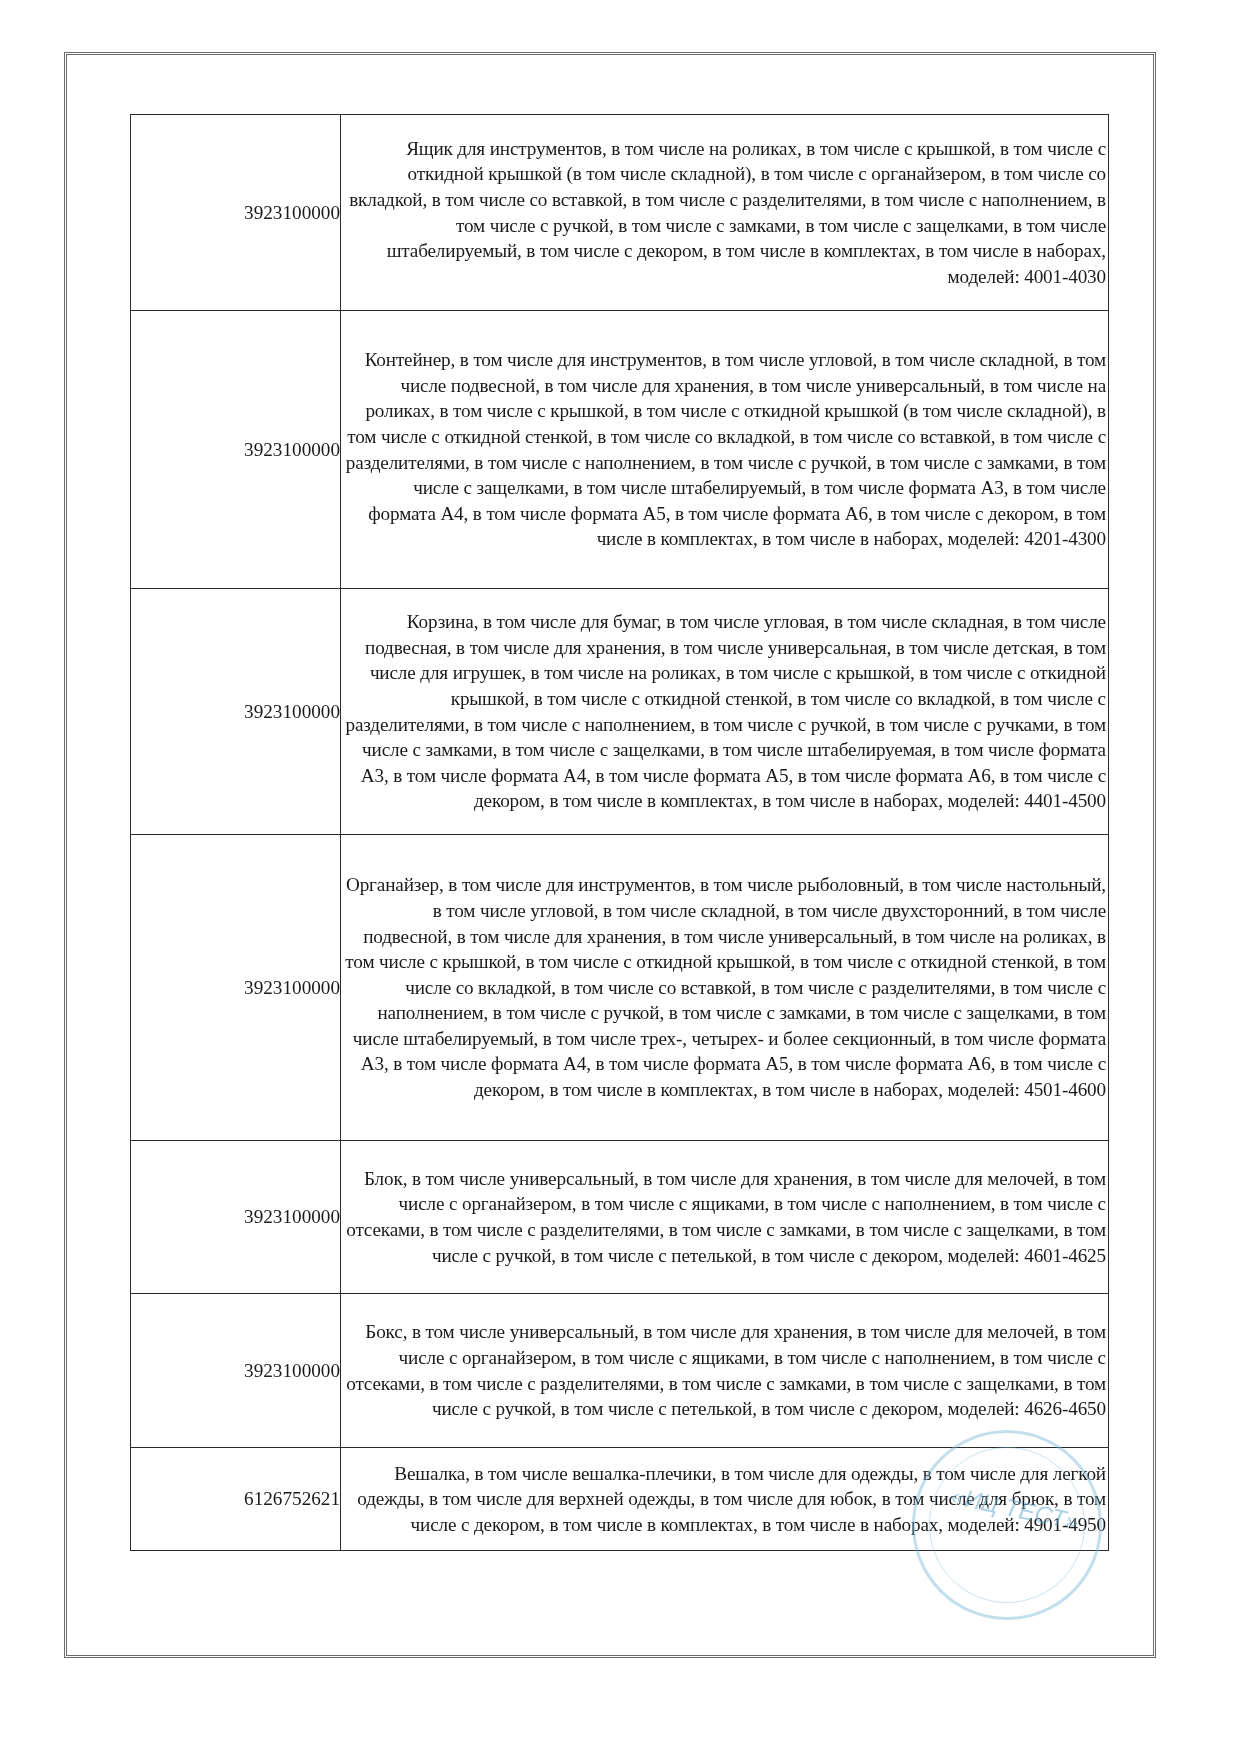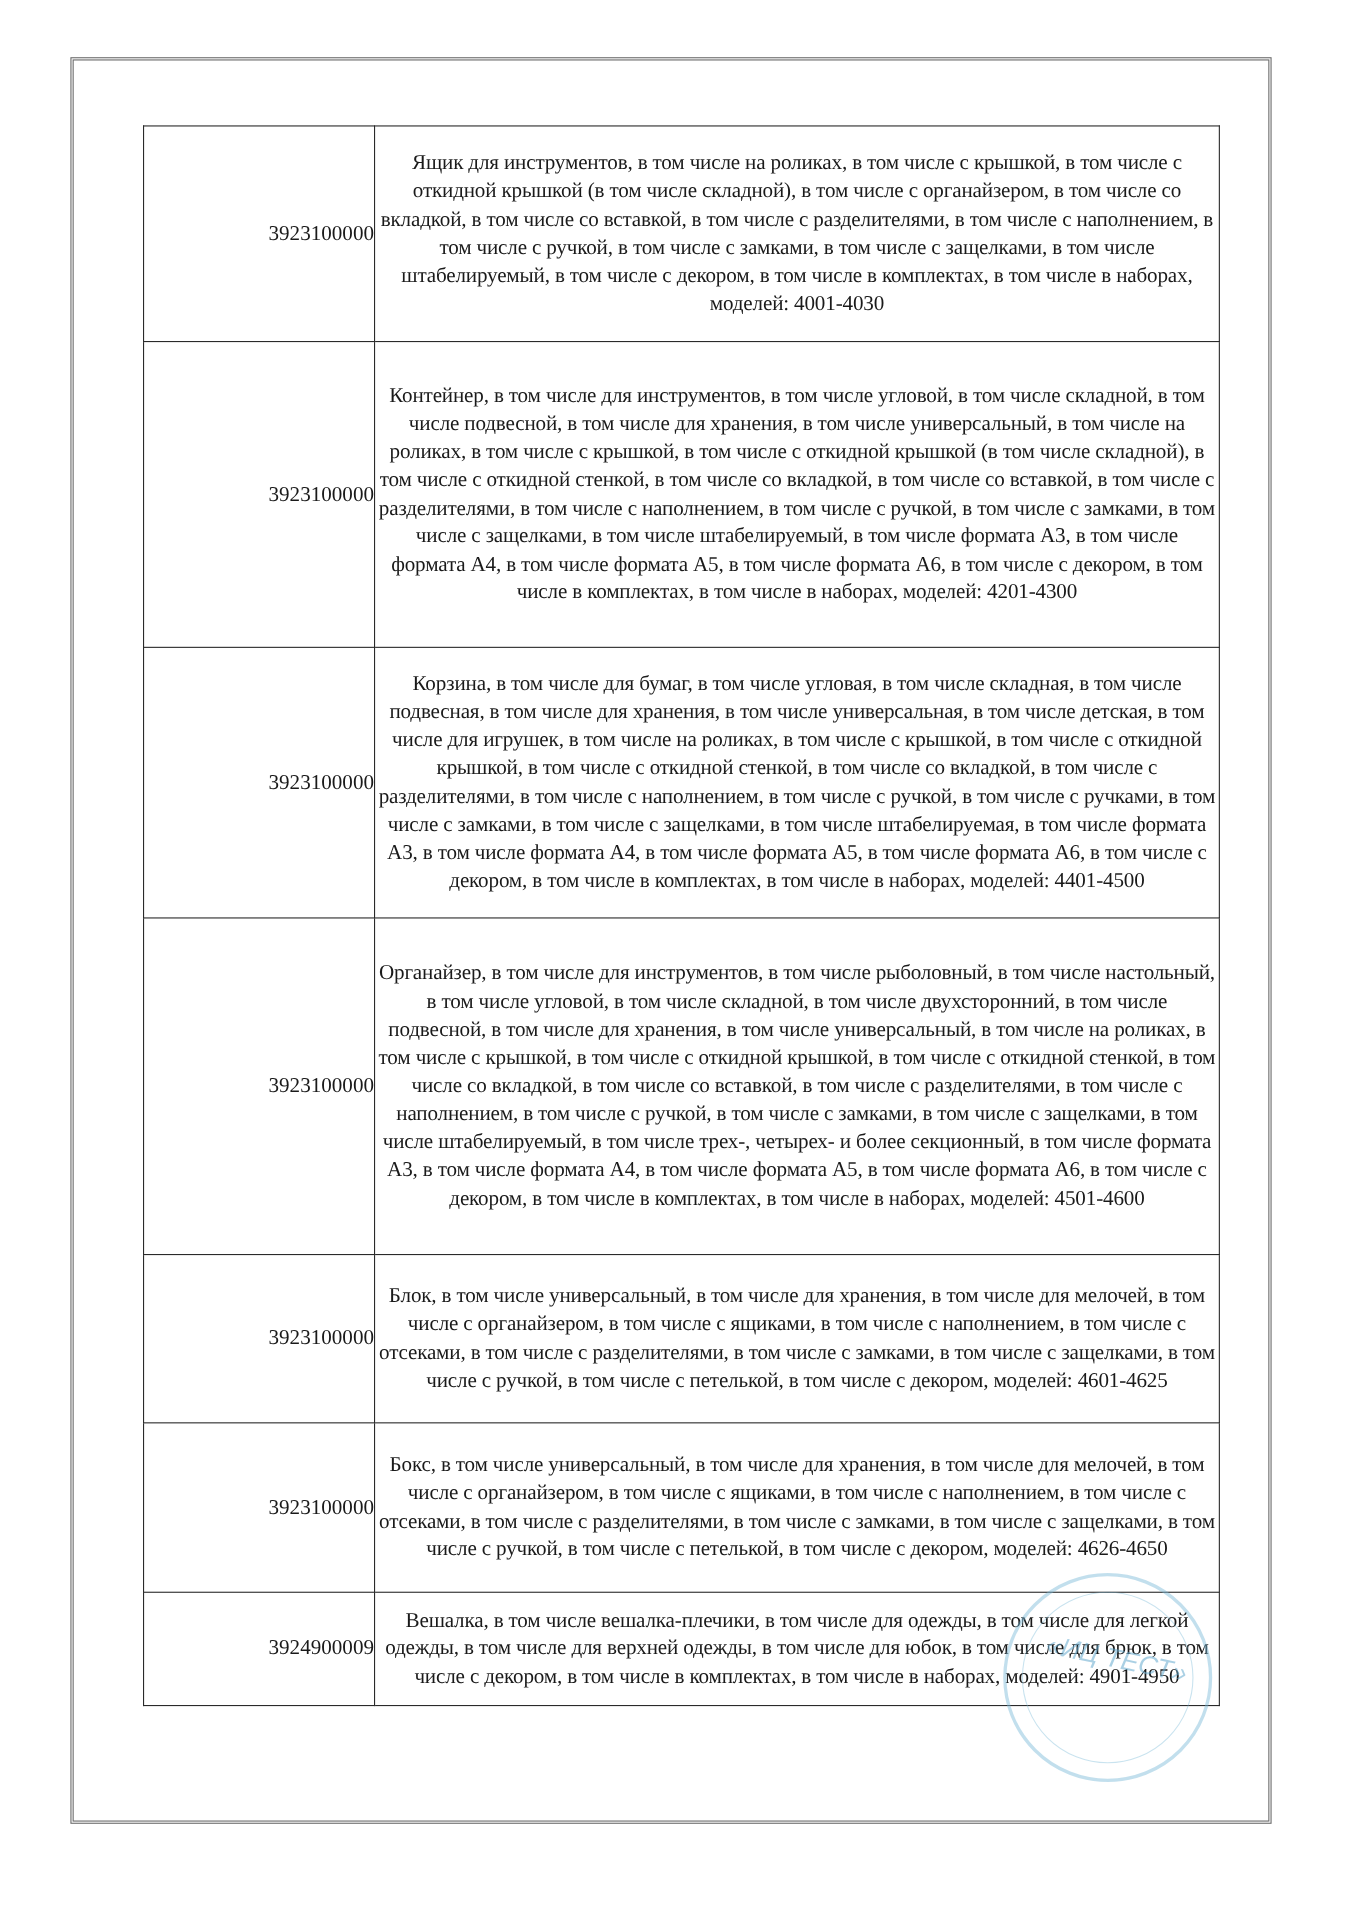--- a/index.html
+++ b/index.html
@@ -11,21 +11,21 @@
     .doc-table {
       position: absolute; left: 130px; top: 114px; width: 979px;
       border-collapse: collapse;
       font-family: "Liberation Serif", "DejaVu Serif", serif;
       font-size: 19.2px; line-height: 25.6px; color: #1a1a1a;
     }
     .doc-table td {
       border: 1.5px solid #2a2a2a; vertical-align: middle;
     }
     .code-cell { width: 209px; text-align: right; padding: 0; }
-    .desc-cell { padding: 0 2px 0 2px; text-align: center; letter-spacing: -0.15px; font-family: Liberation Serif, serif; }
+    .desc-cell { padding: 0 2px 0 2px; text-align: right; letter-spacing: -0.15px; font-family: Liberation Serif, serif; }
     .stamp {
       position: absolute; left: 912px; top: 1430px; width: 190px; height: 190px;
       border-radius: 50%; border: 3px solid rgba(120,185,215,0.45);
       box-sizing: border-box; pointer-events: none;
     }
     .stamp-inner {
       position: absolute; left: 14px; top: 14px; right: 14px; bottom: 14px;
       border-radius: 50%; border: 1.5px solid rgba(120,185,215,0.4);
     }
     .stamp-text {
@@ -60,21 +60,21 @@
     </tr>
     <tr style="height:153px;">
       <td class="code-cell">3923100000</td>
       <td class="desc-cell">Блок, в том числе универсальный, в том числе для хранения, в том числе для мелочей, в том числе с органайзером, в том числе с ящиками, в том числе с наполнением, в том числе с отсеками, в том числе с разделителями, в том числе с замками, в том числе с защелками, в том числе с ручкой, в том числе с петелькой, в том числе с декором, моделей: 4601-4625</td>
     </tr>
     <tr style="height:154px;">
       <td class="code-cell">3923100000</td>
       <td class="desc-cell">Бокс, в том числе универсальный, в том числе для хранения, в том числе для мелочей, в том числе с органайзером, в том числе с ящиками, в том числе с наполнением, в том числе с отсеками, в том числе с разделителями, в том числе с замками, в том числе с защелками, в том числе с ручкой, в том числе с петелькой, в том числе с декором, моделей: 4626-4650</td>
     </tr>
     <tr style="height:103px;">
-      <td class="code-cell">3924900009</td>
+      <td class="code-cell">6126752621</td>
       <td class="desc-cell">Вешалка, в том числе вешалка-плечики, в том числе для одежды, в том числе для легкой одежды, в том числе для верхней одежды, в том числе для юбок, в том числе для брюк, в том числе с декором, в том числе в комплектах, в том числе в наборах, моделей: 4901-4950</td>
     </tr>
   </tbody>
 </table>
 
 <div class="stamp">
   <div class="stamp-inner"></div>
   <div class="stamp-text">«ИЦ ТЕСТ»</div>
 </div>
 

